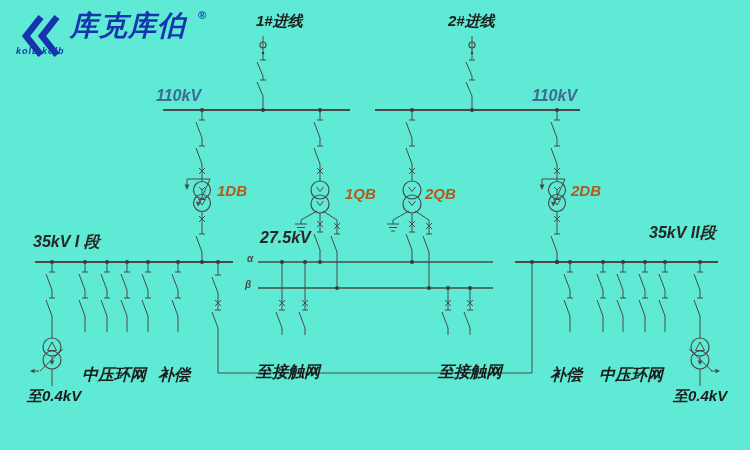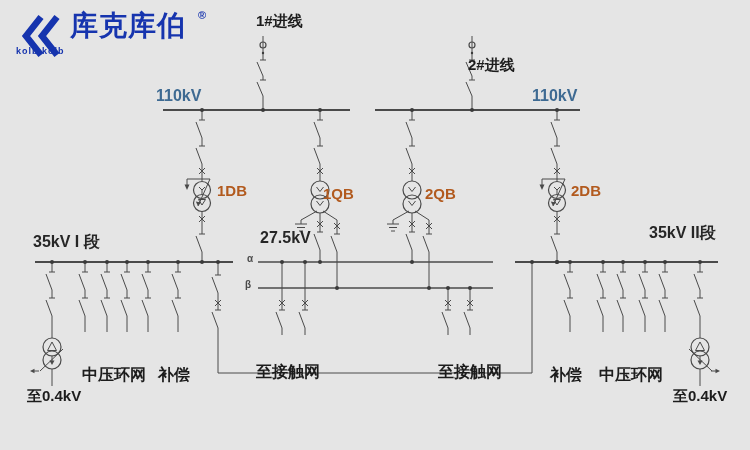--- a/index.html
+++ b/index.html
@@ -1,17 +1,17 @@
 <!DOCTYPE html>
 <html><head>
 <meta charset="utf-8">
 <style>
   html,body{margin:0;padding:0;background:#ffffff;}
   body{width:750px;height:450px;font-family:"Liberation Sans","DejaVu Sans",sans-serif;}
-  #stage{position:relative;width:750px;height:450px;background:#e5e5e5;overflow:hidden;}
+  #stage{position:relative;width:750px;height:450px;background:#5eead4;overflow:hidden;font-style:italic;}
   svg{position:absolute;left:0;top:0;}
   .lbl{position:absolute;white-space:nowrap;font-weight:700;color:#1c1c1c;font-size:15px;line-height:1;}
   .hv{color:#3e6a92;font-size:16px;}
   .tx{color:#b25a1e;font-size:15px;text-align:center;}
   .big{font-size:16px;margin-top:24px;}
   .mid{font-size:16px;color:#262626;}
   .ph{font-size:10px;color:#4a4a4a;}
   .brand-cn{color:#1634ae;font-size:28px;font-weight:900;letter-spacing:1px;}
   .brand-en{color:#1634ae;font-size:9px;font-weight:700;letter-spacing:1px;}
   .brand-r{color:#1634ae;font-size:11px;font-weight:700;}
@@ -332,27 +332,27 @@
         <circle cx="557" cy="110" r="2" fill="#3a3a3a"></circle>
         <circle cx="557" cy="262" r="2" fill="#3a3a3a"></circle>
       </g>
   </svg>
 
   <div class="lbl brand-cn" style="left:70px;top:12px;">库克库伯</div>
   <div class="lbl brand-r" style="left:198px;top:10px;">®</div>
   <div class="lbl brand-en" style="left:16px;top:47px;">kolb kolb</div>
 
   <div class="lbl" style="left:256px;top:13px;text-align:right;">1#进线</div>
-  <div class="lbl" style="left:468px;top:13px;margin-top:44px;">2#进线</div>
+  <div class="lbl" style="left:448px;top:13px;">2#进线</div>
 
   <div class="lbl hv" style="left:156px;top:88px;">110kV</div>
   <div class="lbl hv" style="left:532px;top:88px;">110kV</div>
 
   <div class="lbl tx" style="left:217px;top:183px;">1DB</div>
-  <div class="lbl tx" style="left:323px;top:186px;">1QB</div>
+  <div class="lbl tx" style="left:345px;top:186px;">1QB</div>
   <div class="lbl tx" style="left:425px;top:186px;">2QB</div>
   <div class="lbl tx" style="left:571px;top:183px;">2DB</div>
 
   <div class="lbl mid" style="left:260px;top:230px;">27.5kV</div>
   <div class="lbl ph" style="left:247px;top:254px;">α</div>
   <div class="lbl ph" style="left:245px;top:280px;">β</div>
   <div class="lbl big" style="left:256px;top:340px;">至接触网</div>
   <div class="lbl big" style="left:438px;top:340px;">至接触网</div>
 
   <div class="lbl mid" style="left:33px;top:234px;">35kV I 段</div>

